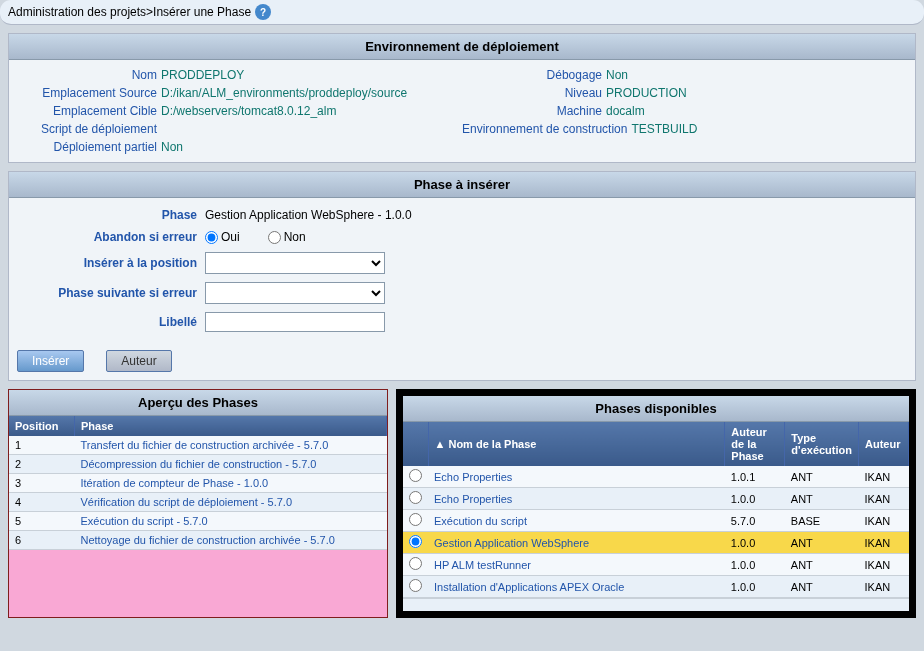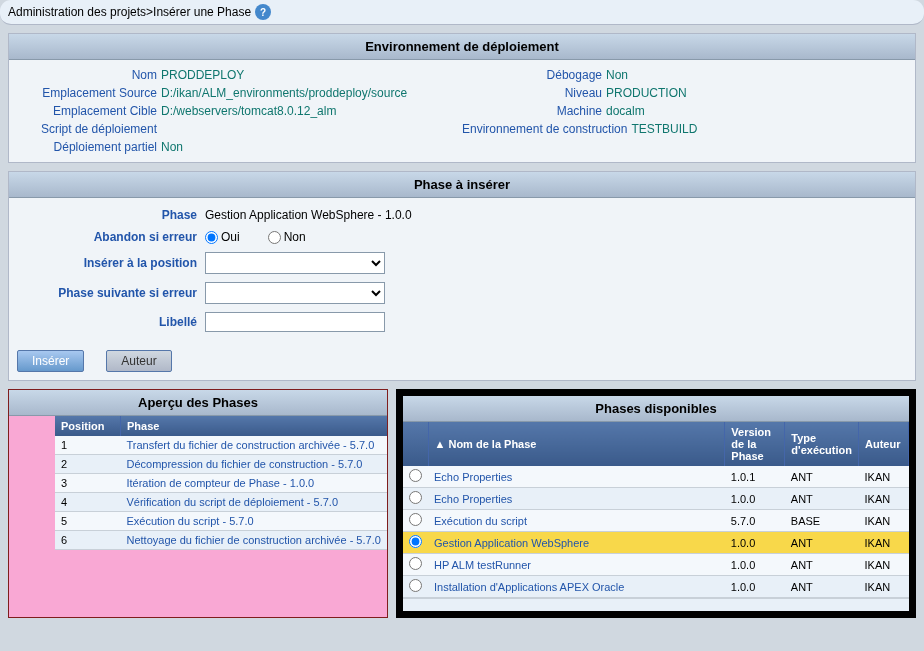--- a/index.html
+++ b/index.html
@@ -30,21 +30,21 @@
 
     .buttons-row { text-align: center; padding: 8px; display: flex; gap: 22px; justify-content: flex-start; }
     .btn { padding: 3px 14px; border: 1px solid #5577aa; border-radius: 2px; cursor: pointer; font-size: 12px; }
     .btn-primary { background: linear-gradient(to bottom, #a8c8f0, #6699cc); color: #fff; }
     .btn-secondary { background: linear-gradient(to bottom, #d0d8e0, #b0b8c8); color: #333; }
 
     .bottom-section { display: flex; gap: 8px; }
     .phases-panel { flex: 0 0 380px; background: #f9a8d4; border: 1px solid #7f1d1d; }
     .available-panel { flex: 1; background: #6d28d9; border: 7px solid #000000; }
 
-    .phases-table { width: 100%; border-collapse: collapse; margin-left: 46px; }
+    .phases-table { width: 100%; border-collapse: collapse; }
     .phases-table th { background: linear-gradient(to bottom, #5577aa, #3a5a8a); color: white; padding: 4px 6px; text-align: left; font-weight: bold; font-size: 11px; border-right: 1px solid #4466aa; }
     .phases-table td { padding: 3px 6px; border-bottom: 1px solid #c8d0d8; font-size: 11px; }
     .phases-table tr:nth-child(even) td { background: #e8f0f8; }
     .phases-table tr:nth-child(odd) td { background: #f4f8fc; }
     .phases-table td a { color: #2255aa; text-decoration: none; }
 
     .avail-table { width: 100%; border-collapse: collapse; }
     .avail-table th { background: linear-gradient(to bottom, #5577aa, #3a5a8a); color: white; padding: 4px 6px; text-align: left; font-weight: bold; font-size: 11px; border-right: 1px solid #4466aa; }
     .avail-table td { padding: 3px 6px; border-bottom: 1px solid #c8d0d8; font-size: 11px; }
     .avail-table tr.row-odd td { background: #f4f8fc; }
@@ -206,21 +206,21 @@
     </div>
 
     <div class="available-panel">
       <div class="panel-header">Phases disponibles</div>
       <div class="avail-container">
         <table class="avail-table">
           <thead>
             <tr>
               <th style="width:20px;"></th>
               <th>▲ Nom de la Phase</th>
-              <th style="width:60px;">Version de la Phase</th>
+              <th style="width:60px;">Auteur de la Phase</th>
               <th style="width:60px;">Type d'exécution</th>
               <th style="width:50px;">Auteur</th>
             </tr>
           </thead>
           <tbody id="avail-tbody">
           <tr class="row-odd">
                 <td><input type="radio" name="phase-select" style=""></td>
                 <td><a href="#" class="phase-name-link">Echo Properties</a></td>
                 <td>1.0.1</td>
                 <td>ANT</td>

